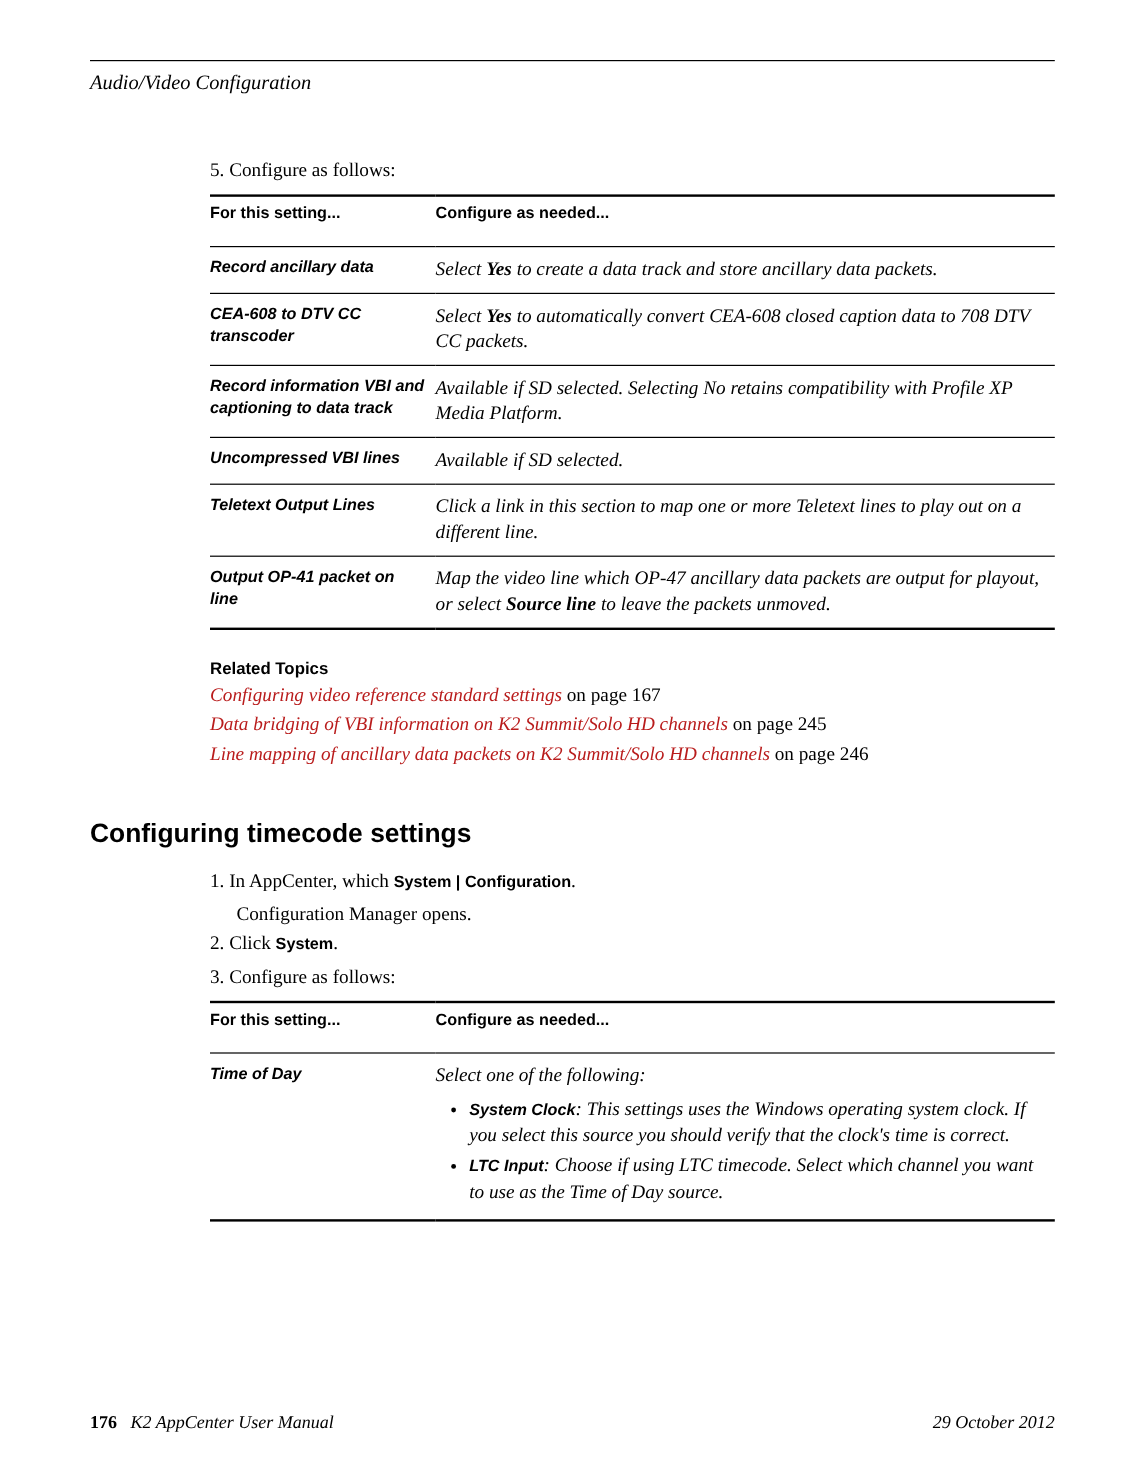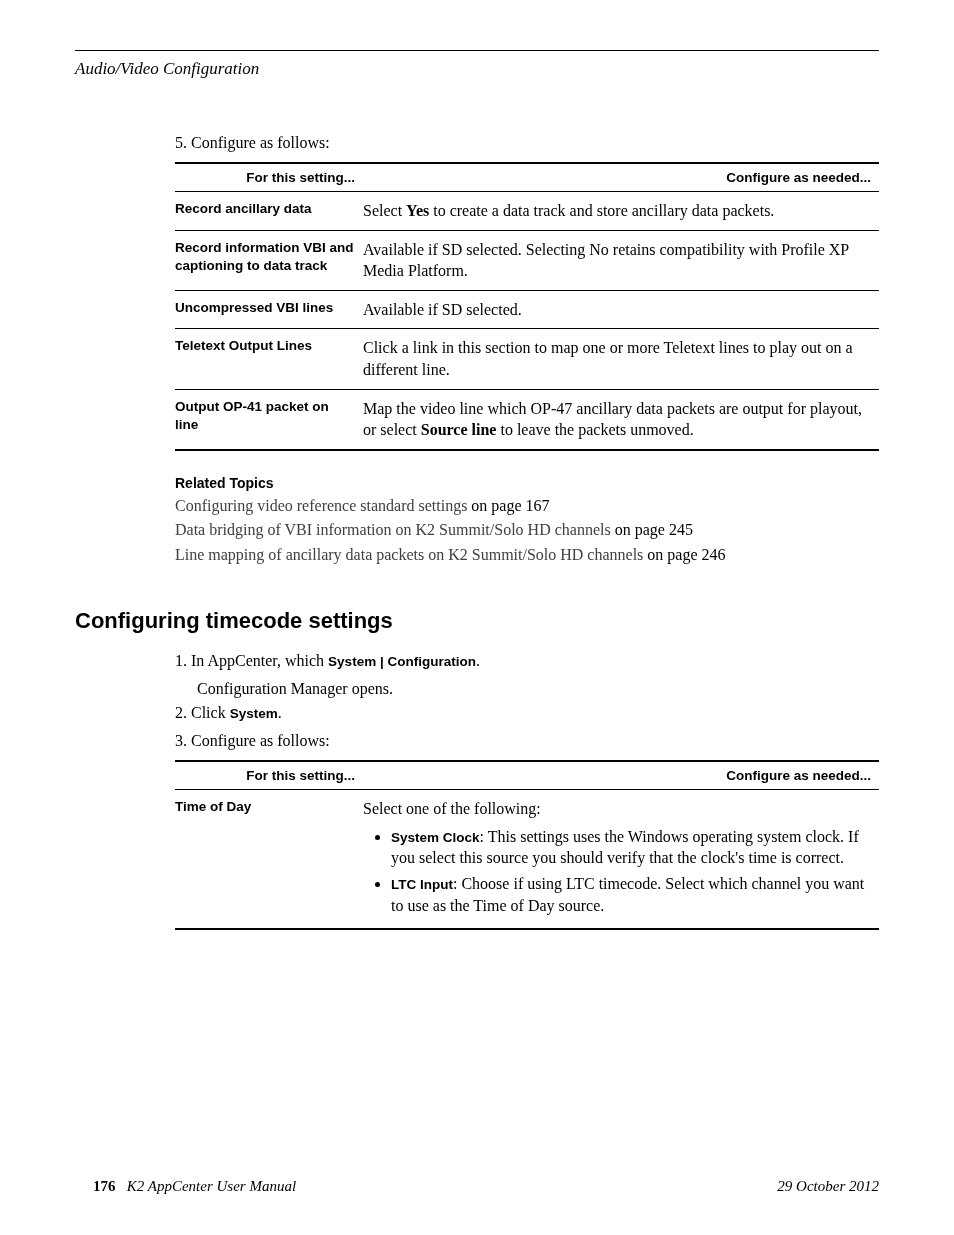--- a/index.html
+++ b/index.html
@@ -34,34 +34,35 @@
     padding-left: 22px;
     text-indent: -22px;
   }
   table.settings {
     border-collapse: collapse;
     width: 100%;
     margin-top: 6px;
     margin-bottom: 24px;
   }
   table.settings th {
-    text-align: right;
+    text-align: left;
     font-family: Arial, Helvetica, sans-serif;
     font-weight: bold;
     font-size: 13.5px;
     border-top: 2px solid #000;
     border-bottom: 1px solid #000;
-    padding: 6px 8px 6px 0;
+    padding: 6px 8px 20px 0;
     vertical-align: top;
   }
   table.settings td {
     border-bottom: 1px solid #000;
     padding: 8px 8px 8px 0;
     vertical-align: top;
     line-height: 1.35;
+    font-style: italic;
   }
   table.settings tr:last-child td {
     border-bottom: 2px solid #000;
   }
   .sans-bold {
     font-family: Arial, Helvetica, sans-serif;
     font-weight: bold;
     font-size: 13.5px;
   }
   .serif-bold {
@@ -70,21 +71,22 @@
   .col-setting {
     width: 180px;
   }
   .related-heading {
     font-family: Arial, Helvetica, sans-serif;
     font-weight: bold;
     font-size: 14px;
     margin-bottom: 4px;
   }
   .link {
-    color: #404040;
+    color: #b91c1c;
+    font-style: italic;
   }
   .related-line {
     margin-bottom: 2px;
     line-height: 1.4;
   }
   h2.section-heading {
     font-family: Arial, Helvetica, sans-serif;
     font-weight: bold;
     font-size: 22px;
     margin-top: 42px;
@@ -98,21 +100,21 @@
     margin: 6px 0 0 0;
     padding-left: 28px;
   }
   ul.bullets li {
     margin-bottom: 4px;
     line-height: 1.35;
   }
   .footer {
     position: absolute;
     bottom: 40px;
-    left: 93px;
+    left: 75px;
     right: 75px;
     display: flex;
     justify-content: space-between;
     font-size: 15px;
   }
   .footer .pn {
     font-weight: bold;
   }
   .footer .manual {
     font-style: italic;
@@ -137,20 +139,24 @@
       <thead>
         <tr>
           <th class="col-setting">For this setting...</th>
           <th>Configure as needed...</th>
         </tr>
       </thead>
       <tbody>
         <tr>
           <td class="sans-bold">Record ancillary data</td>
           <td><span>Select </span><span class="serif-bold">Yes</span><span> to create a data track and store ancillary data packets.</span></td>
+        </tr>
+        <tr>
+          <td class="sans-bold">CEA-608 to DTV CC transcoder</td>
+          <td><span>Select </span><span class="serif-bold">Yes</span><span> to automatically convert CEA-608 closed caption data to 708 DTV CC packets.</span></td>
         </tr>
         <tr>
           <td class="sans-bold">Record information VBI and captioning to data track</td>
           <td>Available if SD selected. Selecting No retains compatibility with Profile XP Media Platform.</td>
         </tr>
         <tr>
           <td class="sans-bold">Uncompressed VBI lines</td>
           <td>Available if SD selected.</td>
         </tr>
         <tr>

